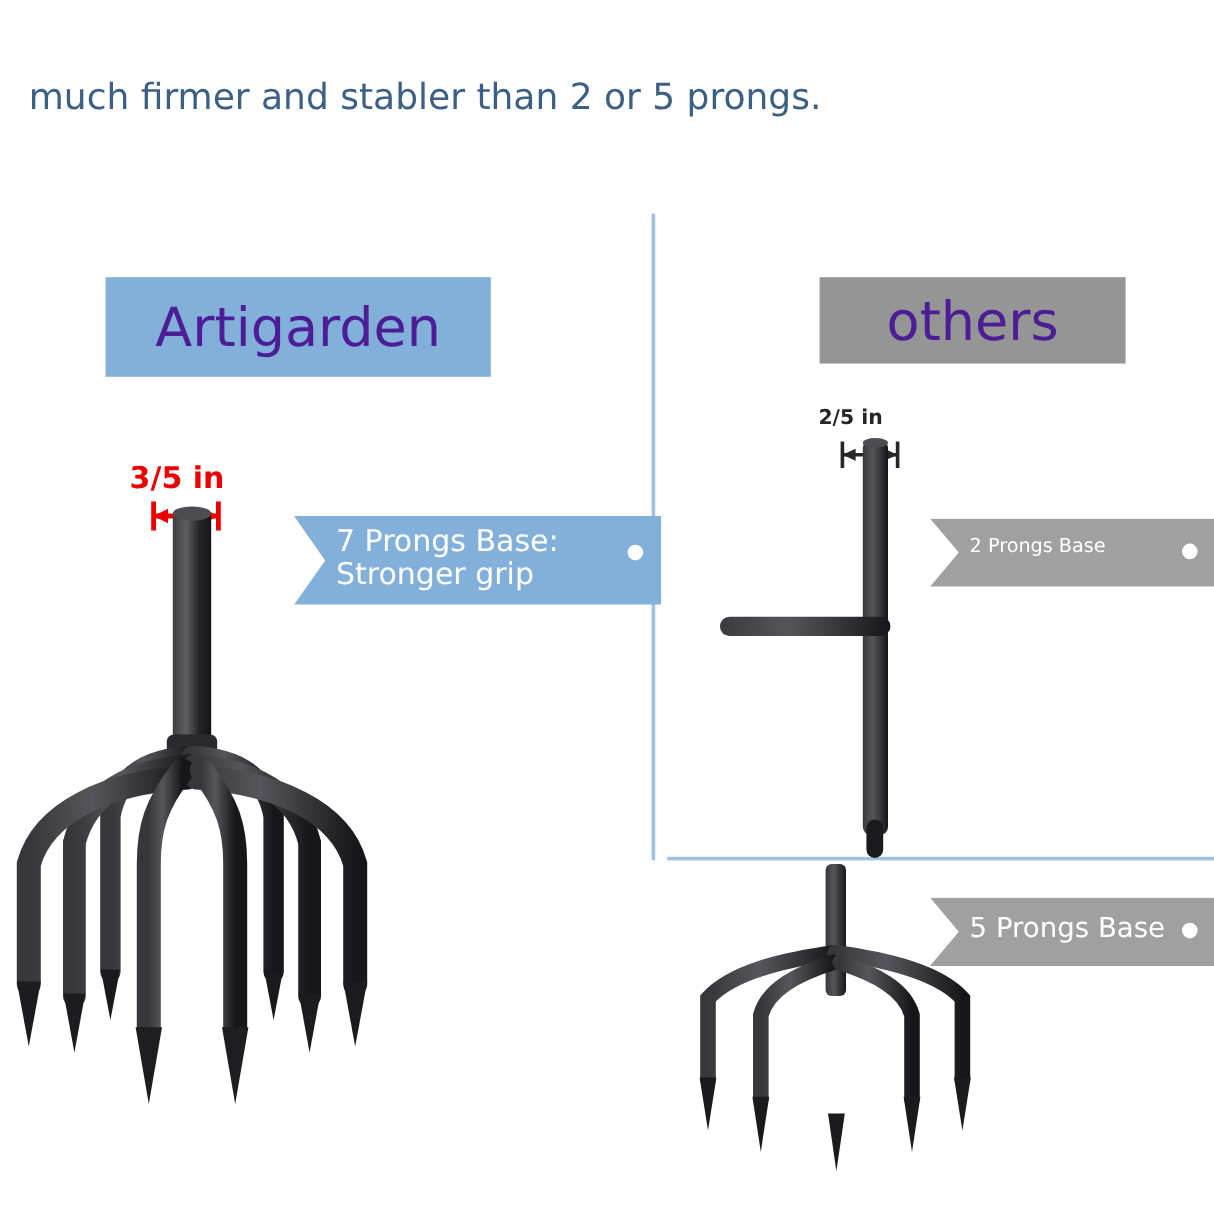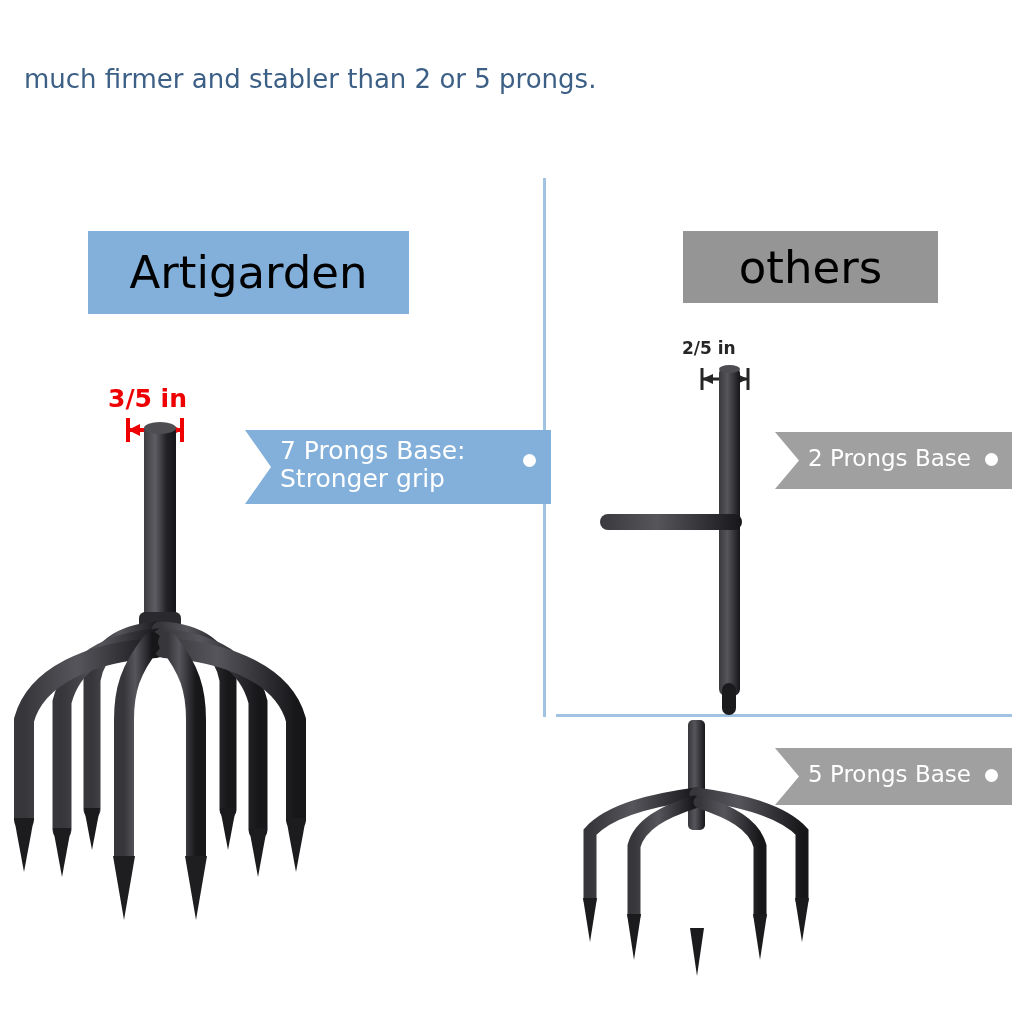--- a/index.html
+++ b/index.html
@@ -31,21 +31,21 @@
     white-space: nowrap;
     letter-spacing: -0.2px;
   }
   #headline .strong {
     font-weight: bold;
   }
   #subhead {
     position: absolute;
     left: 24px;
     top: 64px;
-    font-size: 26px;
+    font-size: 30px;
     color: #3c5f86;
     white-space: nowrap;
   }
 
   
   .divider {
     position: absolute;
     background: #9fc3e0;
   }
   #div-vertical {
@@ -60,21 +60,21 @@
     width: 456px;
     height: 3px;
   }
 
   
   .brand-chip {
     position: absolute;
     display: flex;
     align-items: center;
     justify-content: center;
-    color: #000000;
+    color: #4c1d95;
     font-size: 45px;
     letter-spacing: 0px;
   }
   #brand-ours {
     left: 88px;
     top: 231px;
     width: 321px;
     height: 83px;
     background: #83b0da;
   }
@@ -132,21 +132,21 @@
     top: 432px;
     width: 237px;
     height: 57px;
     background: #a0a0a0;
     clip-path: polygon(0 0, 100% 0, 100% 100%, 0 100%, 24px 50%);
   }
   #ribbon-2 .ribbon-text {
     position: absolute;
     left: 33px;
     top: 14px;
-    font-size: 23px;
+    font-size: 16px;
   }
   #ribbon-2 .ribbon-dot {
     right: 14px;
     top: 21px;
   }
 
   
   #ribbon-5 {
     left: 775px;
     top: 748px;

